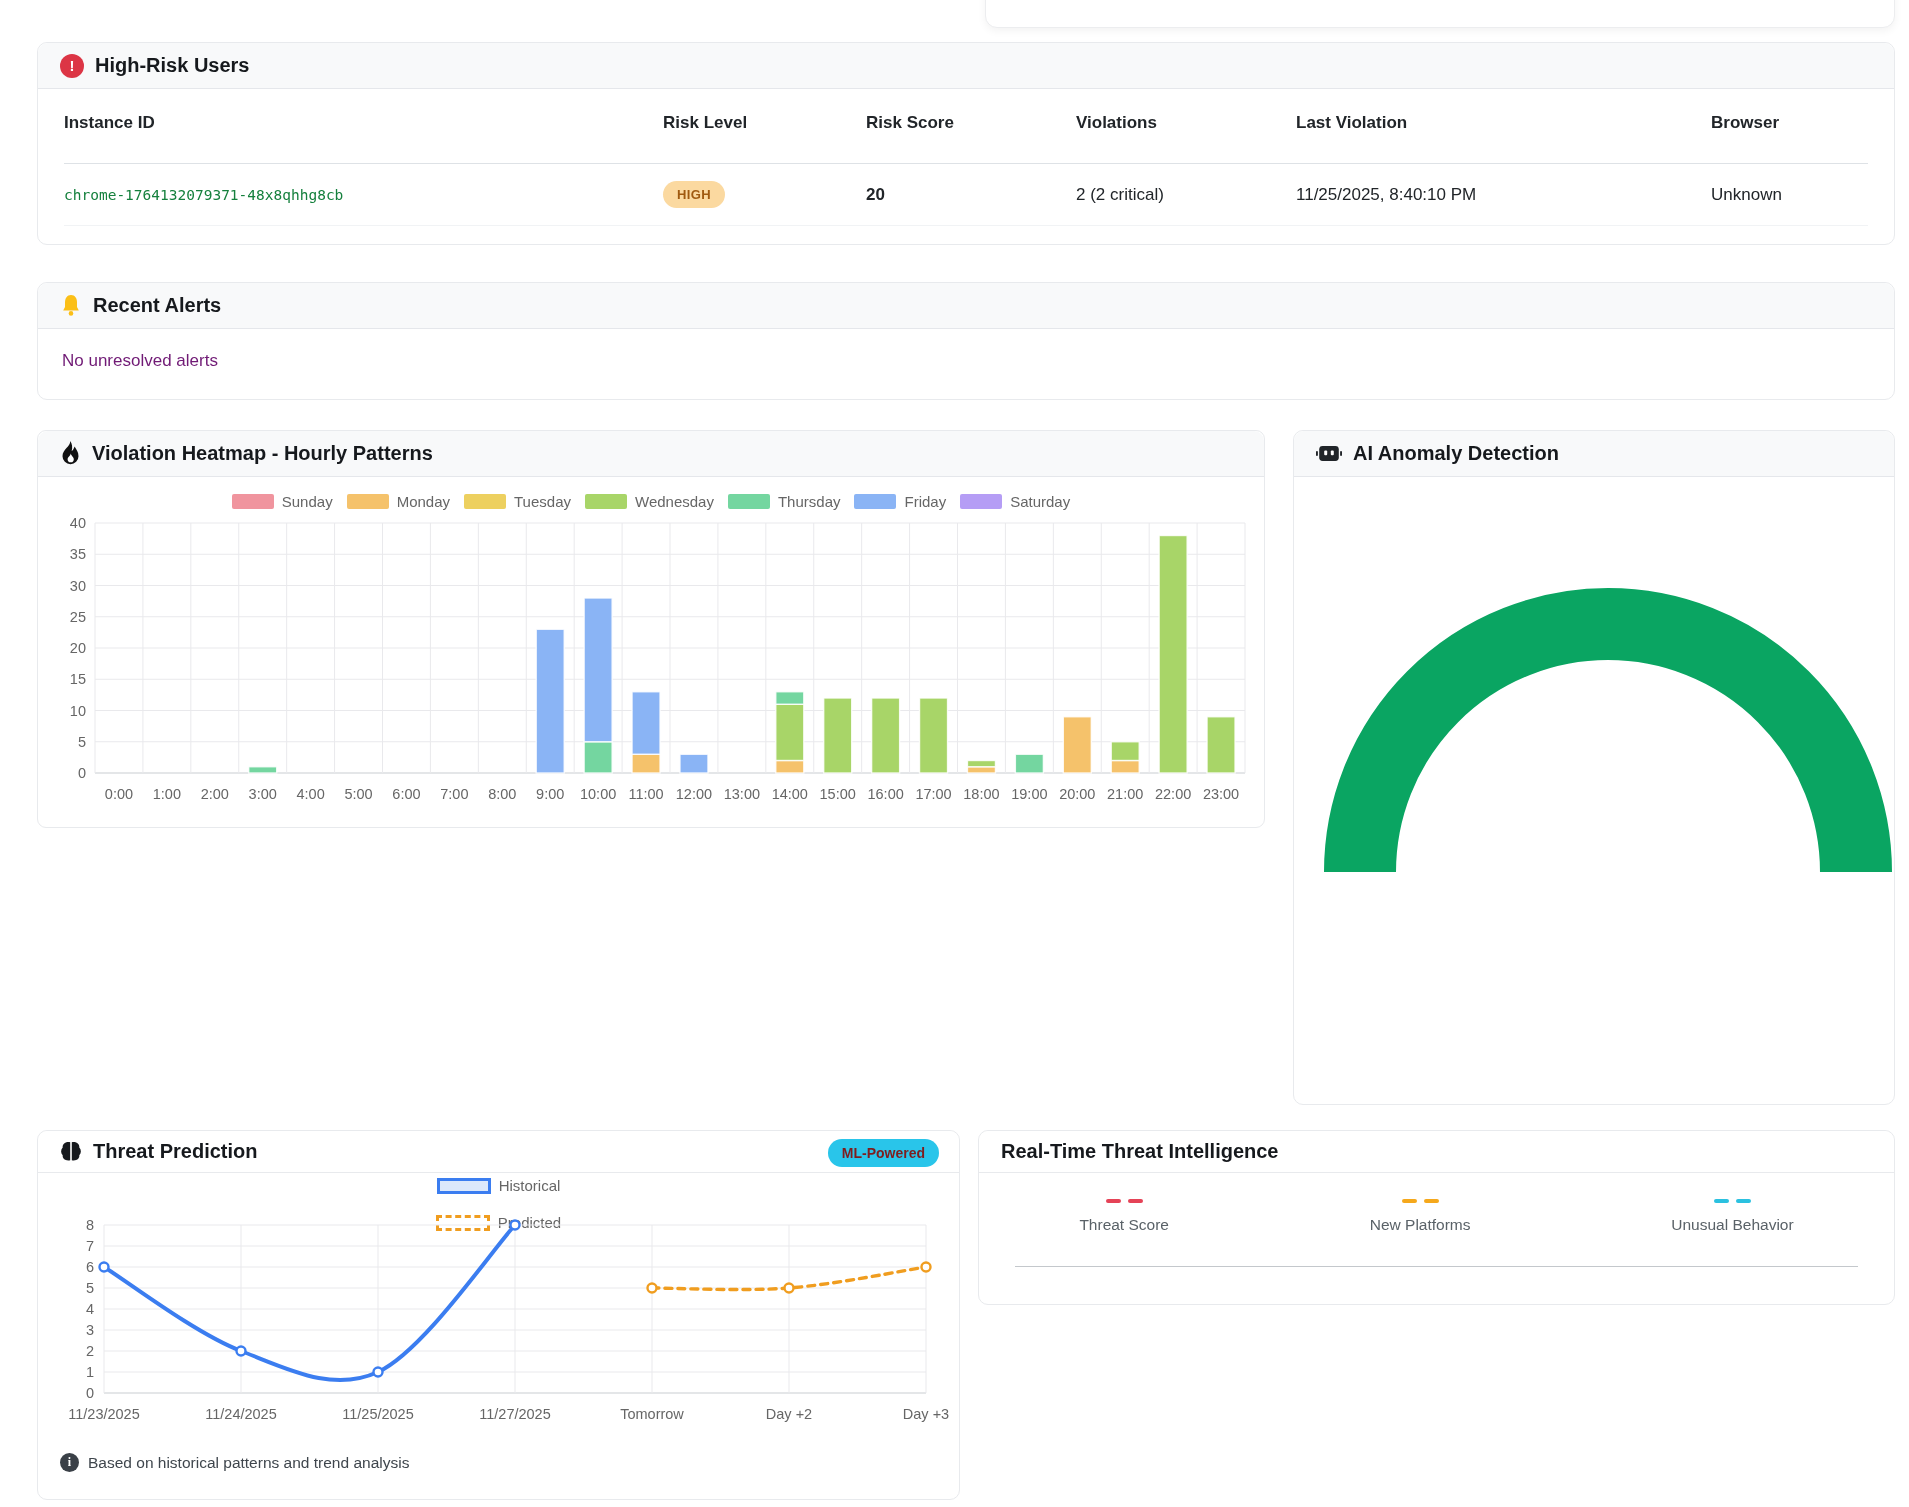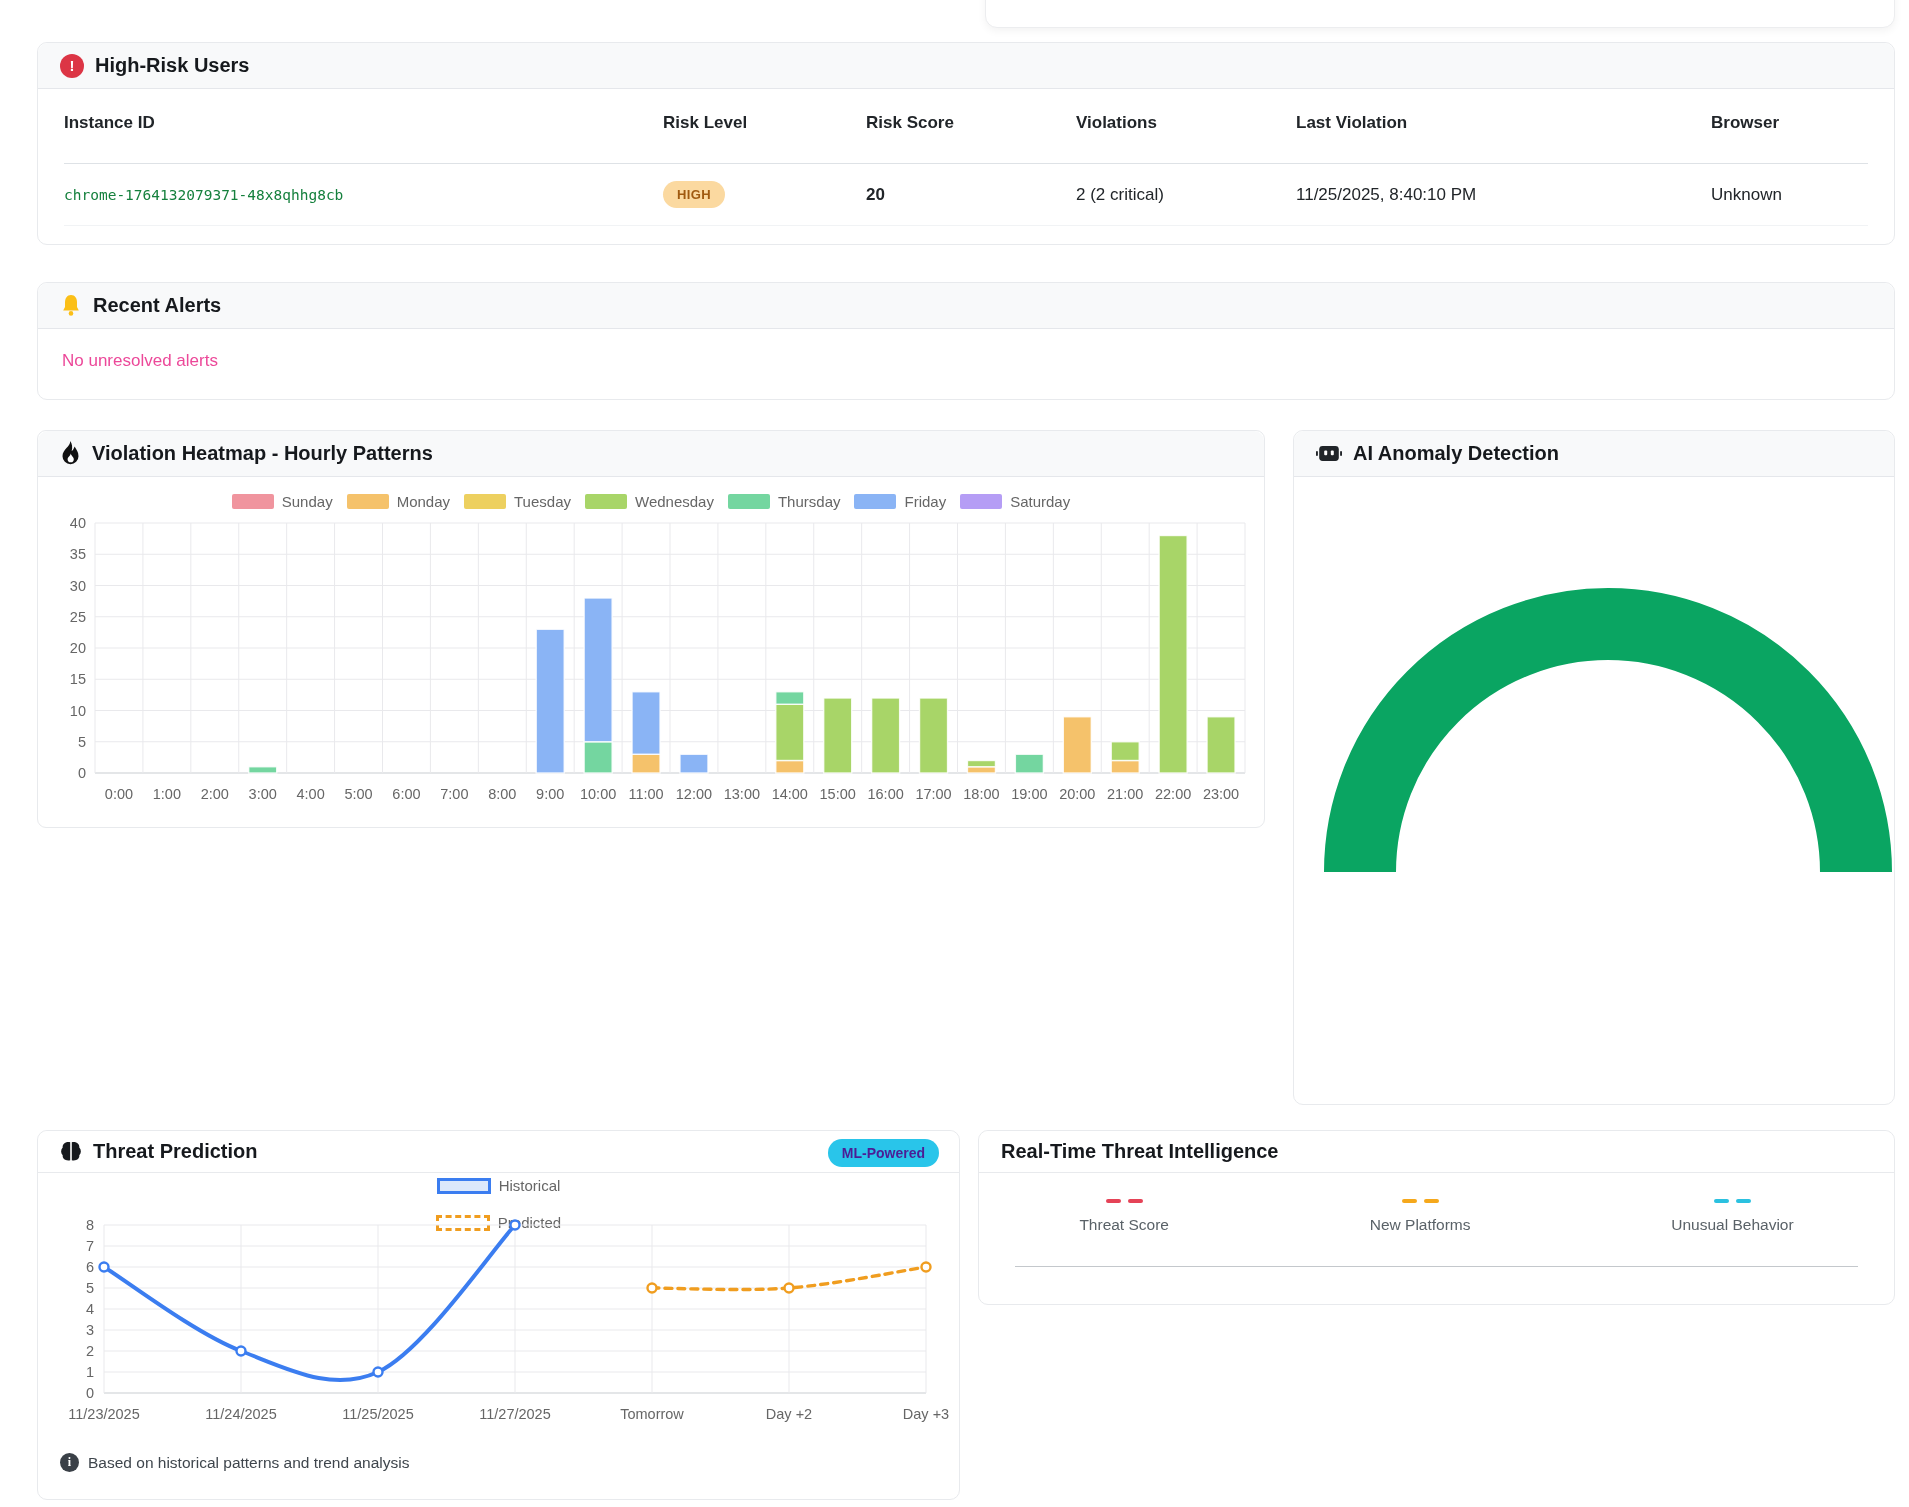--- a/index.html
+++ b/index.html
@@ -21,31 +21,31 @@
     font-family:"Liberation Serif", serif; flex:0 0 auto; }
   
   .hr-table { padding:8px 26px 0 26px; }
   .hr-row { display:grid; grid-template-columns:599px 203px 210px 220px 415px 1fr; align-items:center; }
   .hr-head { font-size:17px; font-weight:700; padding:16px 0 30px 0; border-bottom:1px solid #dee2e6; }
   .hr-data { padding:17px 0; border-bottom:1px solid #f1f3f5; font-size:17px; }
   .instance-link { font-family:"DejaVu Sans Mono", monospace; font-size:14.5px; color:#15803d; }
   .badge-high { display:inline-block; background:#fbd9a0; color:#a05a10; font-size:13px;
     font-weight:700; padding:6px 14px; border-radius:14px; letter-spacing:.4px; }
   .score { font-weight:700; }
-  .muted-body { padding:22px 24px; font-size:17px; color:#ec4899; }
+  .muted-body { padding:22px 24px; font-size:17px; color:#701a75; }
   
   .hm-legend { display:flex; justify-content:center; align-items:center; 
     margin-top:14px; height:20px; }
   .lg-item { display:flex; align-items:center; gap:8px; margin:0 7px; }
   .lg-swatch { width:42px; height:15px; border-radius:2px; display:inline-block; }
   .lg-label { font-size:15px; color:#666; }
   
   .pr-legend { display:flex; justify-content:center; align-items:center; gap:20px; margin-top:22px; height:18px;flex-direction:column; }
   .pr-box { width:54px; height:16px; display:inline-block; }
-  .badge-ml { position:absolute; right:20px; top:8px; background:#29c5ea; color:#4c1d95;
+  .badge-ml { position:absolute; right:20px; top:8px; background:#29c5ea; color:#7f1d1d;
     font-size:14px; font-weight:700; padding:6px 14px; border-radius:15px; }
   .pr-note { position:absolute; left:22px; top:322px; display:flex; align-items:center; gap:9px;
     font-size:15.5px; color:#3f464d; }
   
   .intel-row { display:flex; justify-content:space-around; align-items:flex-start; margin-top:26px; }
   .intel-item { display:flex; flex-direction:column; align-items:center; gap:13px; }
   .dash-row { display:flex; gap:7px; }
   .dash { width:15px; height:4px; border-radius:2px; display:inline-block; }
   .intel-label { font-size:15.5px; color:#5a6268; }
   .intel-divider { position:absolute; left:36px; right:36px; top:135px; height:1px; background:#c4c8cc; }

